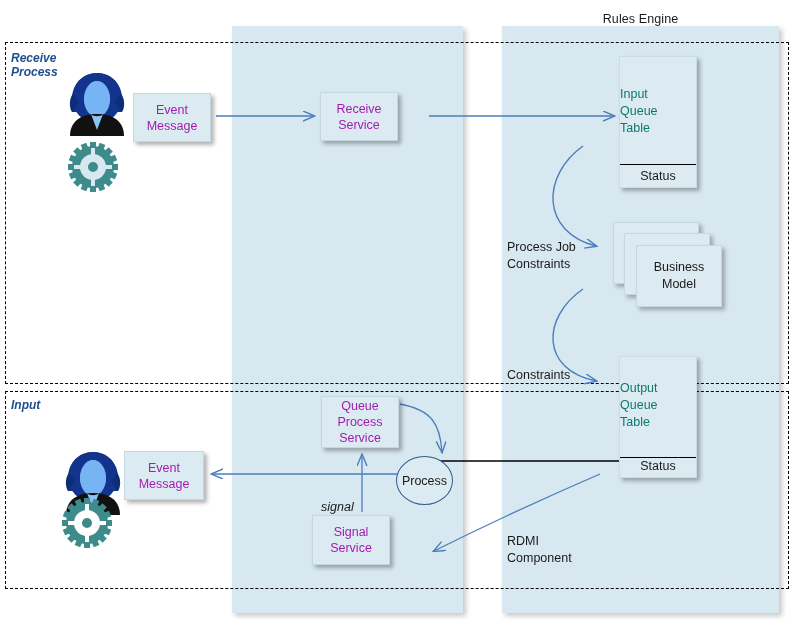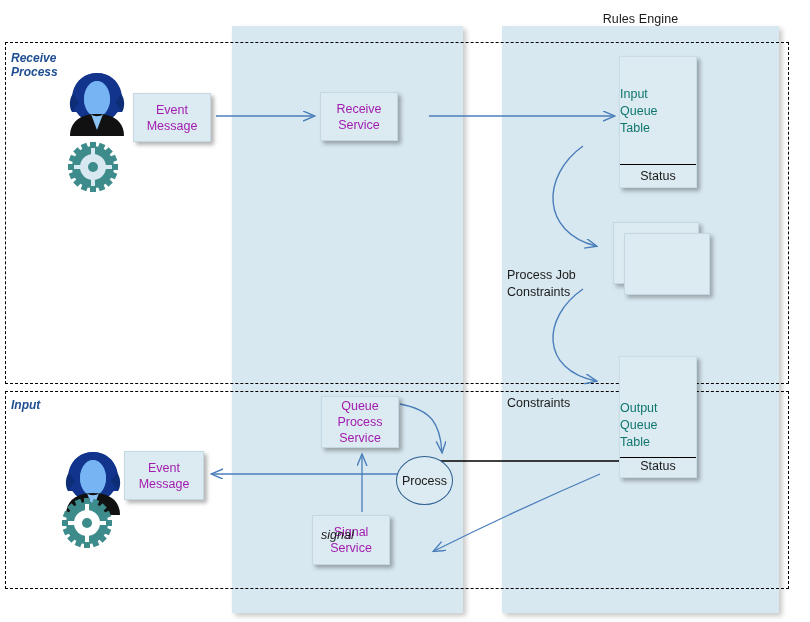--- a/index.html
+++ b/index.html
@@ -122,21 +122,20 @@
     box-sizing:border-box;
   }
 
   
   .annot{
     position:absolute;
     font-size:12.5px;
     color:#1a1a1a;
     line-height:17px;
     white-space:pre-line;
-    margin-top:28px;
   }
   .annot.italic{font-style:italic;}
 
   
   svg.overlay{
     position:absolute;
     left:0;top:0;
     width:810px;height:622px;
     pointer-events:none;
   }
@@ -296,31 +295,35 @@
 
   <div class="table-box" style="left:619px;top:56px;width:78px;height:132px;">
     <div class="tbl-title" style="top:29px;">Input
 Queue
 Table</div>
     <div class="tbl-rule" style="top:107px;"></div>
     <div class="tbl-status" style="top:112px;">Status</div>
   </div>
 
   <div class="table-box" style="left:619px;top:356px;width:78px;height:122px;">
-    <div class="tbl-title" style="top:23px;margin-top:20px;">Output
+    <div class="tbl-title" style="top:23px;">Output
 Queue
 Table</div>
     <div class="tbl-rule" style="top:100px;"></div>
     <div class="tbl-status" style="top:102px;">Status</div>
   </div>
 
   <div class="stack-card" style="left:613px;top:222px;width:86px;height:62px;"></div>
   <div class="stack-card" style="left:624px;top:233px;width:86px;height:62px;"></div>
+  <div class="stack-card" style="left:636px;top:245px;width:86px;height:62px;">Business
+Model</div>
 
   <div class="annot" style="left:507px;top:239px;">Process Job
 Constraints</div>
 
   <div class="annot" style="left:507px;top:367px;">Constraints</div>
 
   <div class="annot italic" style="left:321px;top:499px;">signal</div>
 
+  <div class="annot" style="left:507px;top:533px;">RDMI
+Component</div>
 
 </div>
 
 </body></html>

